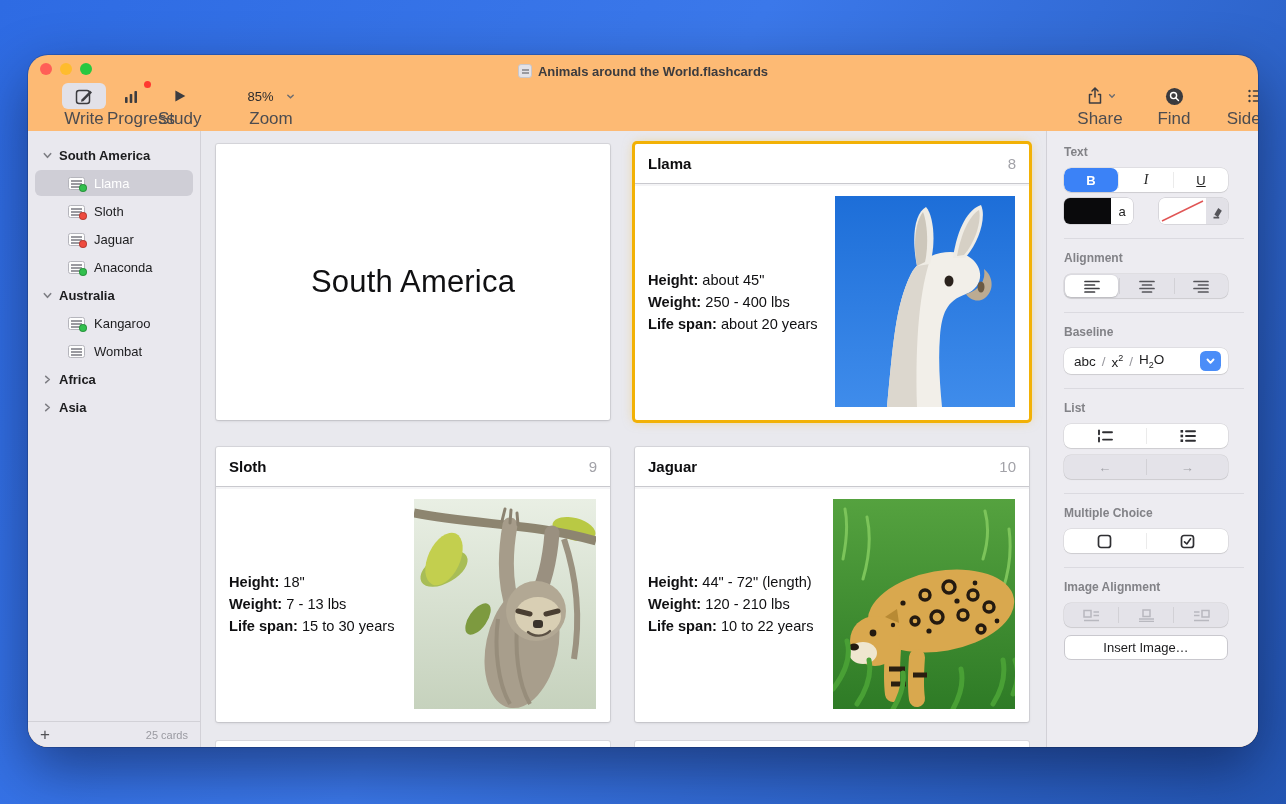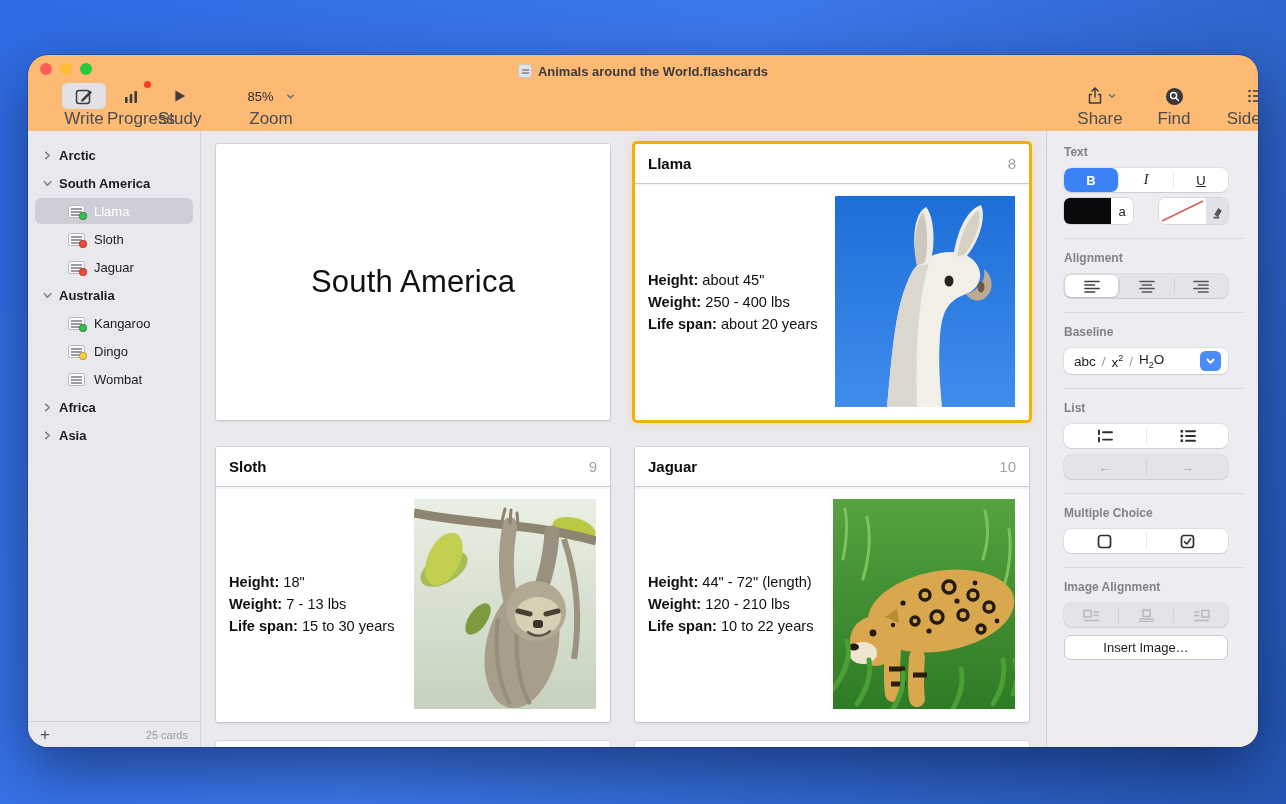--- a/index.html
+++ b/index.html
@@ -190,72 +190,64 @@
         </svg>
       </div>
       <div class="tb-label">Sidebar</div>
     </div>
   </div>
 
   <div class="content">
 
     <div class="sidebar">
       <div class="grp">
-        <span class="chev">
+        <span class="chev open">
             <svg width="9" height="9" viewBox="0 0 10 10">
               <path d="M3 1.5 L7 5 L3 8.5" stroke="#7f7f85" stroke-width="1.8" fill="none" stroke-linecap="round" stroke-linejoin="round"></path>
             </svg>
           </span>
-        <span>Arctic</span>
+        <span>South America</span>
+      </div>
+      <div class="leaf selected">
+        <span class="card-ic">
+            <span class="dot green"></span>
+          </span>
+        <span>Llama</span>
+      </div>
+      <div class="leaf">
+        <span class="card-ic">
+            <span class="dot red"></span>
+          </span>
+        <span>Sloth</span>
+      </div>
+      <div class="leaf">
+        <span class="card-ic">
+            <span class="dot red"></span>
+          </span>
+        <span>Jaguar</span>
+      </div>
+      <div class="leaf">
+        <span class="card-ic">
+            <span class="dot green"></span>
+          </span>
+        <span>Anaconda</span>
       </div>
       <div class="grp">
         <span class="chev open">
             <svg width="9" height="9" viewBox="0 0 10 10">
               <path d="M3 1.5 L7 5 L3 8.5" stroke="#7f7f85" stroke-width="1.8" fill="none" stroke-linecap="round" stroke-linejoin="round"></path>
             </svg>
           </span>
-        <span>South America</span>
-      </div>
-      <div class="leaf selected">
-        <span class="card-ic">
-            <span class="dot green"></span>
-          </span>
-        <span>Llama</span>
-      </div>
-      <div class="leaf">
-        <span class="card-ic">
-            <span class="dot red"></span>
-          </span>
-        <span>Sloth</span>
-      </div>
-      <div class="leaf">
-        <span class="card-ic">
-            <span class="dot red"></span>
-          </span>
-        <span>Jaguar</span>
-      </div>
-      <div class="grp">
-        <span class="chev open">
-            <svg width="9" height="9" viewBox="0 0 10 10">
-              <path d="M3 1.5 L7 5 L3 8.5" stroke="#7f7f85" stroke-width="1.8" fill="none" stroke-linecap="round" stroke-linejoin="round"></path>
-            </svg>
-          </span>
         <span>Australia</span>
       </div>
       <div class="leaf">
         <span class="card-ic">
             <span class="dot green"></span>
           </span>
         <span>Kangaroo</span>
-      </div>
-      <div class="leaf">
-        <span class="card-ic">
-            <span class="dot yellow"></span>
-          </span>
-        <span>Dingo</span>
       </div>
       <div class="leaf">
         <span class="card-ic"></span>
         <span>Wombat</span>
       </div>
       <div class="grp">
         <span class="chev">
             <svg width="9" height="9" viewBox="0 0 10 10">
               <path d="M3 1.5 L7 5 L3 8.5" stroke="#7f7f85" stroke-width="1.8" fill="none" stroke-linecap="round" stroke-linejoin="round"></path>
             </svg>

